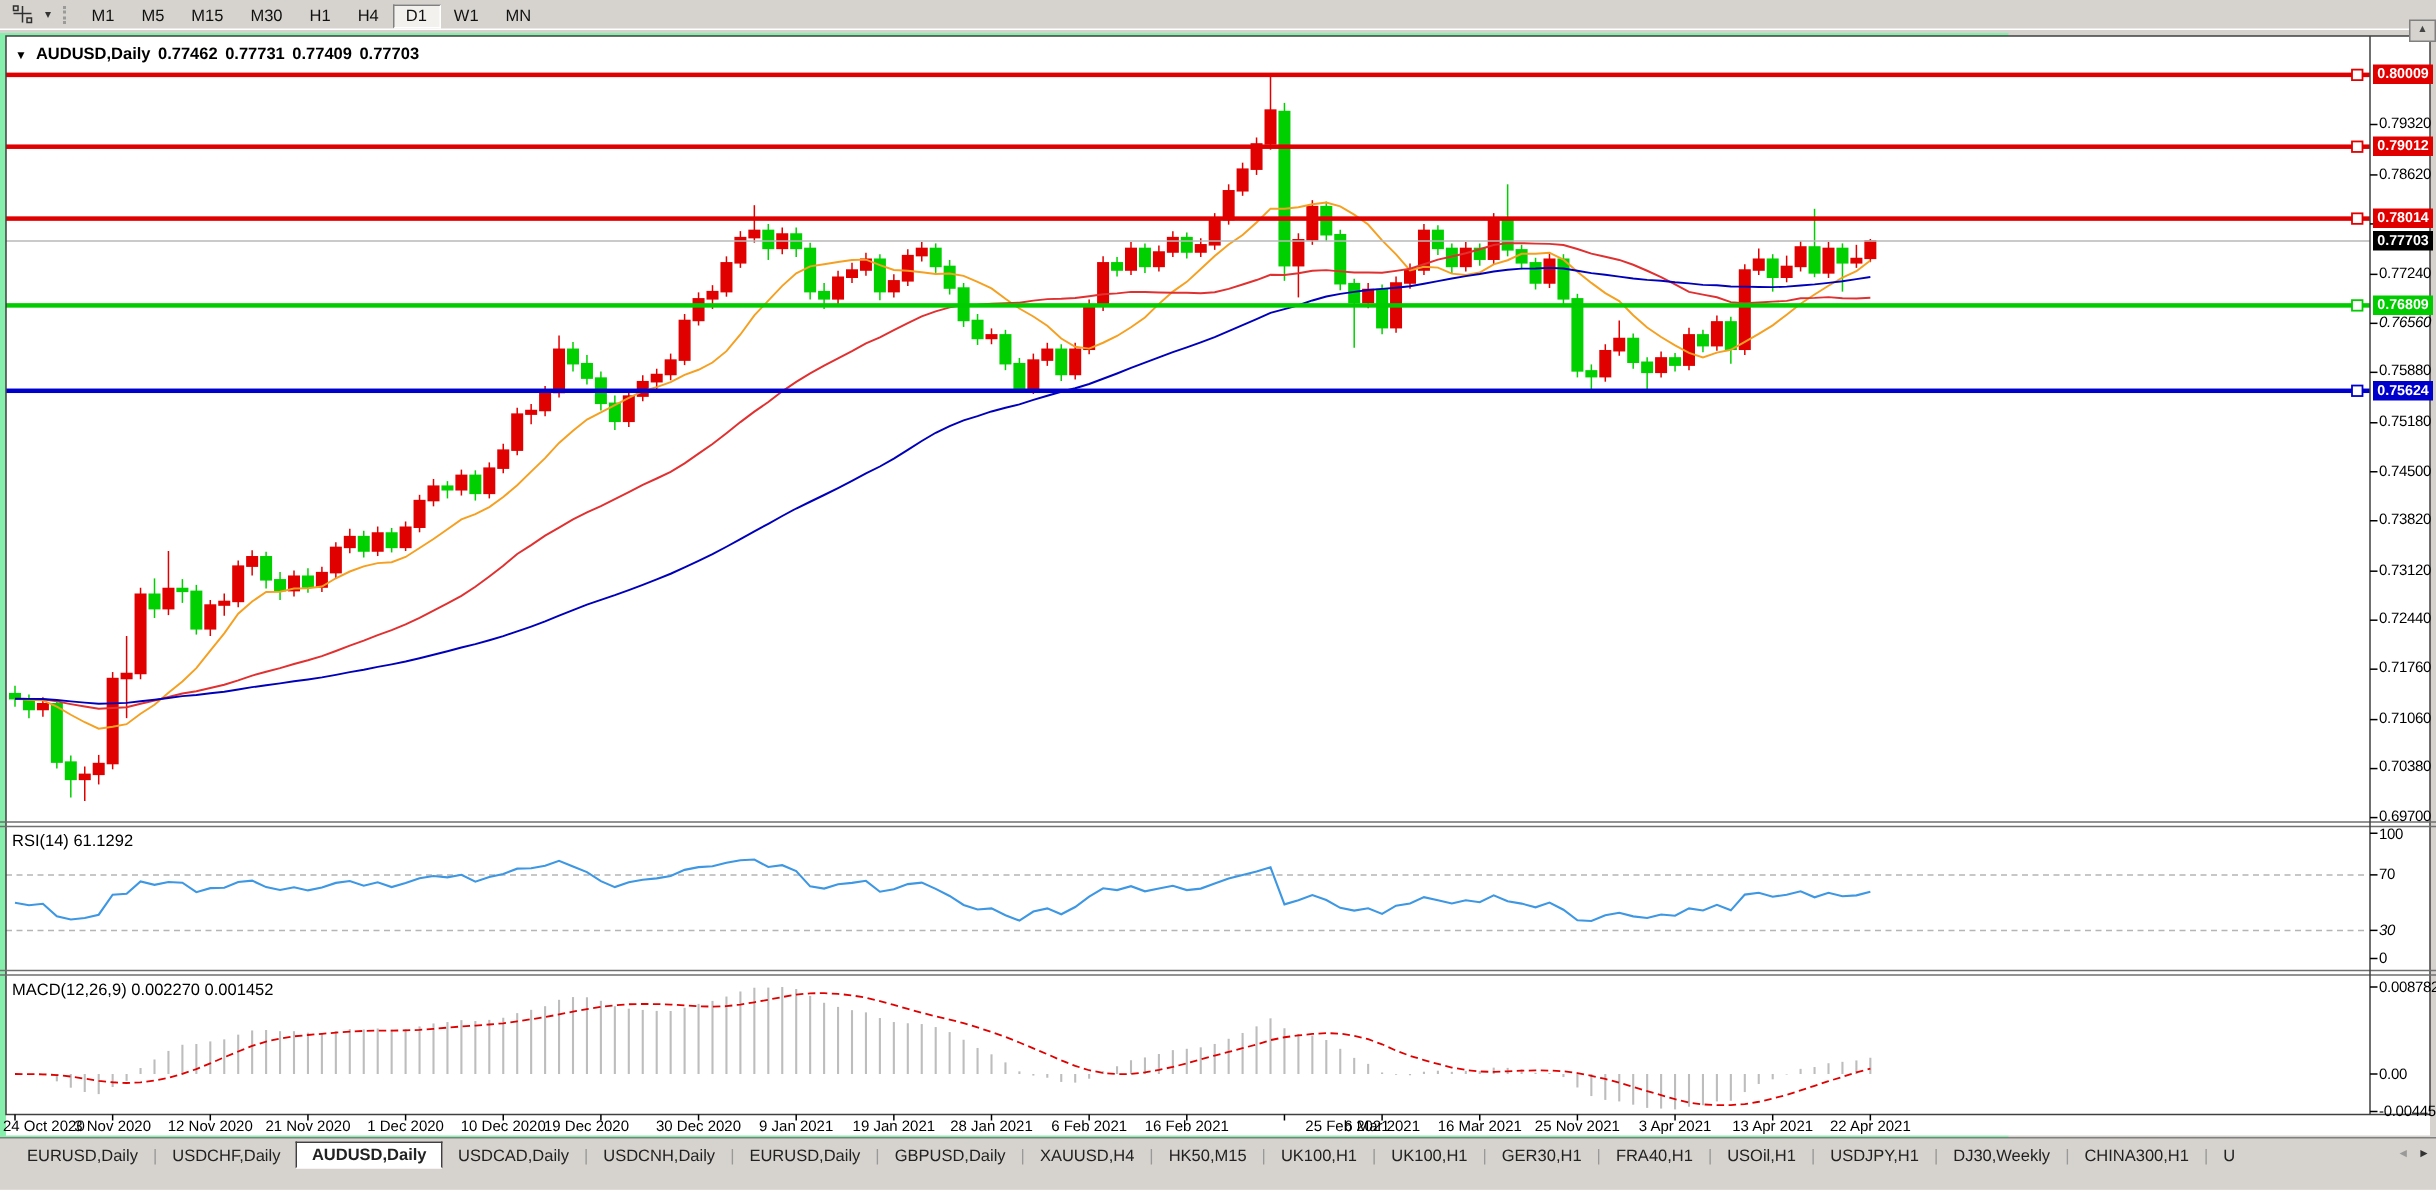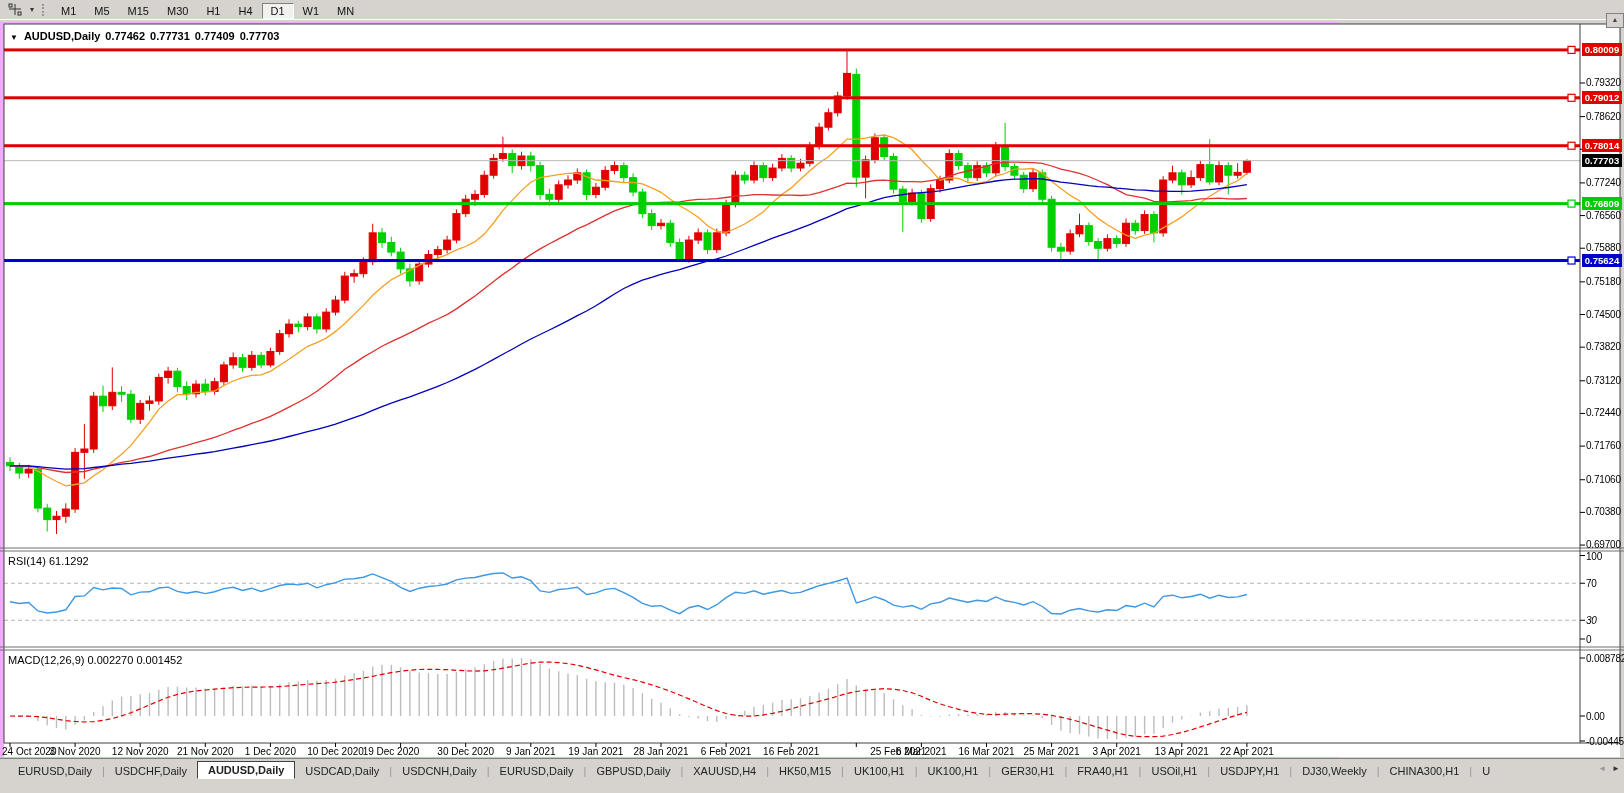--- a/index.html
+++ b/index.html
@@ -9,21 +9,21 @@
     border-bottom:1px solid #ffffff;display:flex;align-items:center;padding-left:4px;box-sizing:border-box;}
   .iconbtn{width:22px;height:16px;display:flex;align-items:center;justify-content:center;cursor:default;}
   .caretbtn{width:12px;height:16px;font-size:8px;color:#333;display:flex;align-items:center;justify-content:center;}
   .grip{height:12px;border-left:2px dotted #9a9a9a;margin:0 8px 0 4px;}
   .tfbtn{font-size:11px;color:#111;padding:1px 8px;border:1px solid transparent;background:transparent;
     font-family:"Liberation Sans",sans-serif;cursor:default;}
   .tfbtn.active{background:#f2f1ee;border:1px solid #808080;border-right-color:#fff;border-bottom-color:#fff;}
   .scrollup{position:absolute;left:1606px;top:13px;width:16px;height:13px;background:#d6d3ce;
     border:1px solid #808080;font-size:7px;line-height:12px;text-align:center;color:#444;z-index:6;}
   
-  .chartwin{position:absolute;top:22px;left:0;width:1339px;height:736px;background:#f0abfc;}
+  .chartwin{position:absolute;top:22px;left:0;width:1339px;height:736px;background:#86efac;}
   #cv{position:absolute;left:0;top:0;}
   .chart-title{position:absolute;left:10px;top:8px;font-size:11px;font-weight:bold;color:#000;z-index:4;}
   .chart-title .tri{font-size:8px;margin-right:6px;font-weight:normal;}
   .chart-title span{margin-right:5px;}
   .pane-label{position:absolute;left:8px;font-size:11px;color:#000;z-index:4;}
   #rsi-label{top:533px;}
   #macd-label{top:632px;}
   #overlay{position:absolute;left:0;top:0;width:1624px;height:736px;z-index:3;pointer-events:none;}
   .ptick{position:absolute;left:1586px;font-size:10px;letter-spacing:-0.2px;color:#000;white-space:nowrap;}
   .pbox{position:absolute;left:1582px;width:40px;height:13px;line-height:13px;font-size:9.5px;font-weight:bold;
@@ -547,21 +547,21 @@
       <div class="pbox" style="top: 21.4068px; background: rgb(224, 0, 0);">0.80009</div>
       <div class="pbox" style="top: 69.2935px; background: rgb(224, 0, 0);">0.79012</div>
       <div class="pbox" style="top: 117.228px; background: rgb(224, 0, 0);">0.78014</div>
       <div class="pbox" style="top: 175.105px; background: rgb(0, 204, 0);">0.76809</div>
       <div class="pbox" style="top: 232.022px; background: rgb(0, 0, 204);">0.75624</div>
       <div class="pbox" style="top: 132.166px; background: rgb(0, 0, 0);">0.77703</div>
       <div class="ptick" style="top: 55px;">0.79320</div>
       <div class="ptick" style="top: 88.6215px;">0.78620</div>
       <div class="ptick" style="top: 121.282px;">0.77940</div>
       <div class="ptick" style="top: 154.904px;">0.77240</div>
-      <div class="ptick" style="top: 187.565px;">0.76560</div>
+      <div class="ptick" style="top: 187.565px; font-style: italic;">0.76560</div>
       <div class="ptick" style="top: 220.226px;">0.75880</div>
       <div class="ptick" style="top: 253.847px;">0.75180</div>
       <div class="ptick" style="top: 286.508px;">0.74500</div>
       <div class="ptick" style="top: 319.169px;">0.73820</div>
       <div class="ptick" style="top: 352.791px;">0.73120</div>
       <div class="ptick" style="top: 385.451px;">0.72440</div>
       <div class="ptick" style="top: 418.112px;">0.71760</div>
       <div class="ptick" style="top: 451.734px;">0.71060</div>
       <div class="ptick" style="top: 484.395px; text-align: right;">0.70380</div>
       <div class="ptick" style="top: 517.056px;">0.69700</div>
@@ -581,21 +581,21 @@
       <div class="dtick" style="left: 391px; transform: translateX(-50%);">19 Dec 2020</div>
       <div class="dtick" style="left: 465.7px; transform: translateX(-50%);">30 Dec 2020</div>
       <div class="dtick" style="left: 530.8px; transform: translateX(-50%);">9 Jan 2021</div>
       <div class="dtick" style="left: 595.9px; transform: translateX(-50%);">19 Jan 2021</div>
       <div class="dtick" style="left: 661px; transform: translateX(-50%);">28 Jan 2021</div>
       <div class="dtick" style="left: 726.1px; transform: translateX(-50%);">6 Feb 2021</div>
       <div class="dtick" style="left: 791.2px; transform: translateX(-50%);">16 Feb 2021</div>
       <div class="dtick" style="left: 856.3px; transform: translateX(-50%); margin-left: 42px;">25 Feb 2021</div>
       <div class="dtick" style="left: 921.4px; transform: translateX(-50%);">6 Mar 2021</div>
       <div class="dtick" style="left: 986.5px; transform: translateX(-50%);">16 Mar 2021</div>
-      <div class="dtick" style="left: 1051.6px; transform: translateX(-50%);">25 Mar 2021</div>
+      <div class="dtick" style="left: 1051.6px; transform: translateX(-50%);">25 Nov 2021</div>
       <div class="dtick" style="left: 1116.7px; transform: translateX(-50%);">3 Apr 2021</div>
       <div class="dtick" style="left: 1181.8px; transform: translateX(-50%);">13 Apr 2021</div>
       <div class="dtick" style="left: 1246.9px; transform: translateX(-50%);">22 Apr 2021</div>
     </div>
 </div>
 
 <div class="tabbar">
   <div id="tabs">
       <div class="tab">EURUSD,Daily</div>
       <span class="sep">|</span>

